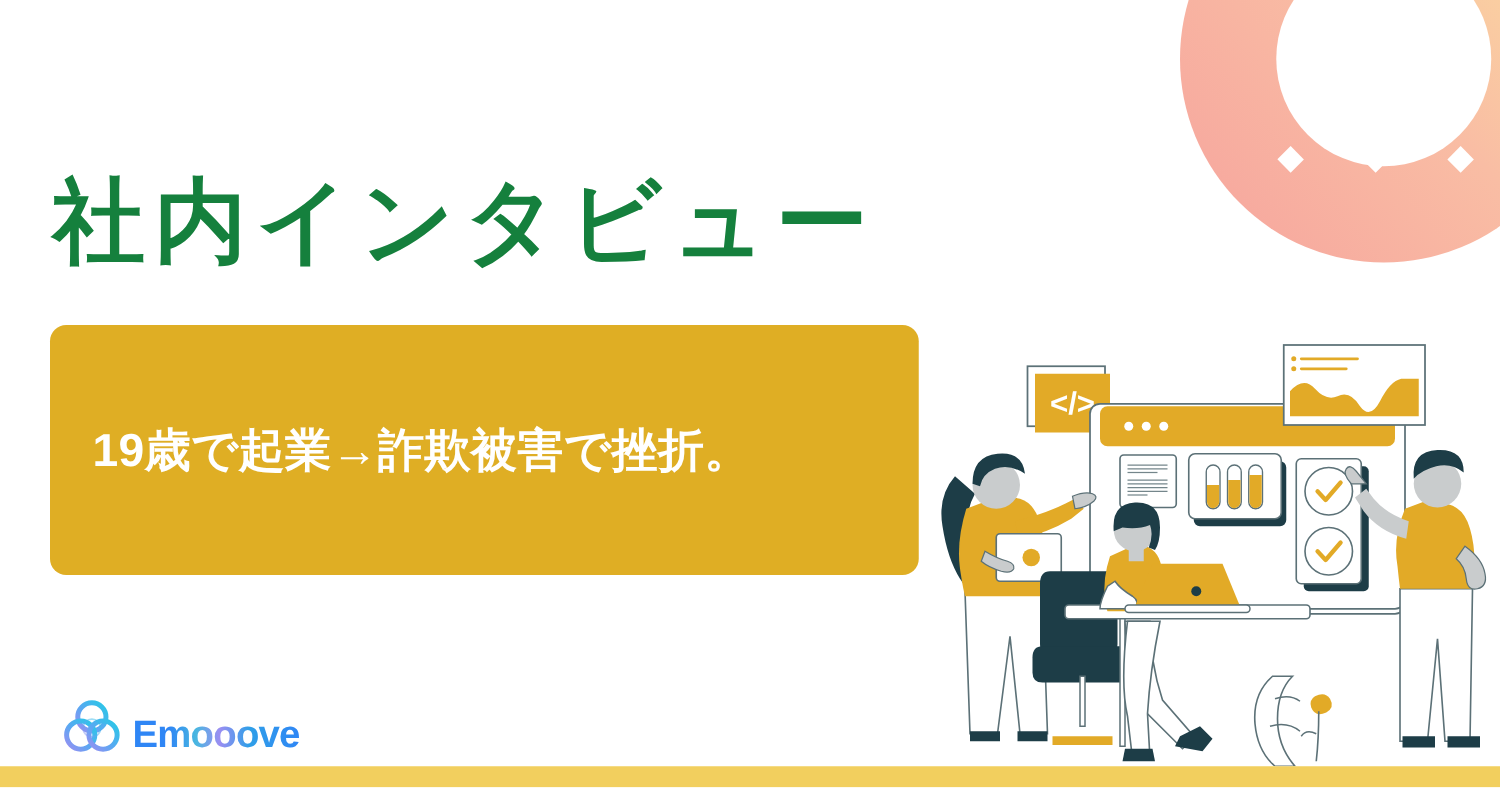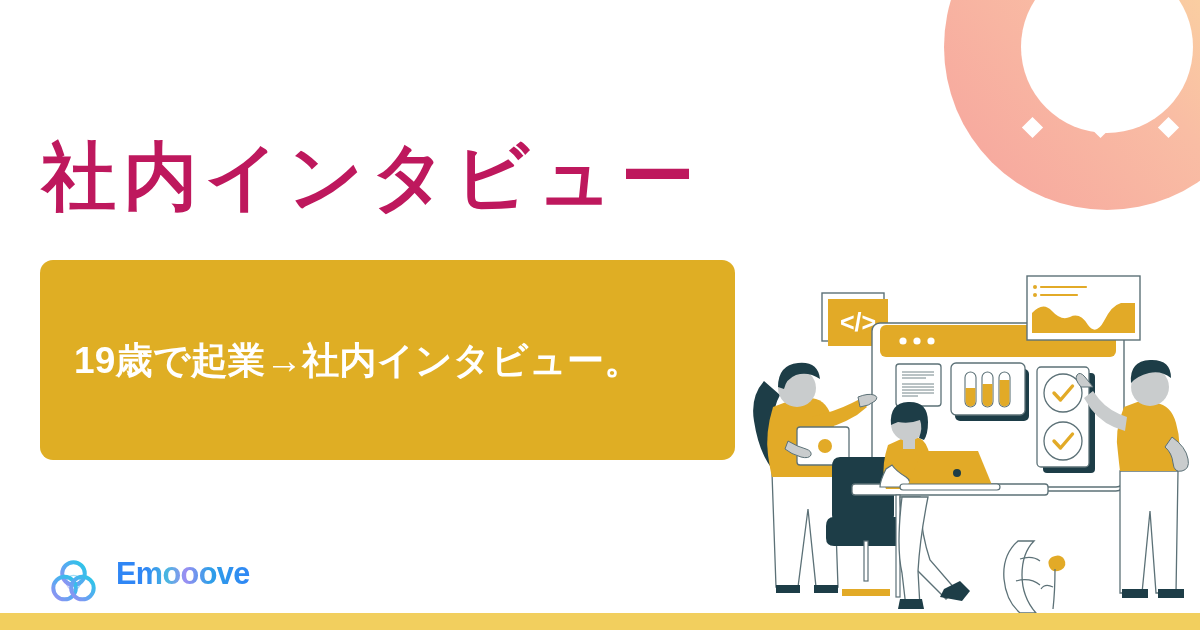--- a/index.html
+++ b/index.html
@@ -10,40 +10,40 @@
   }
   #stage{position:relative;width:1200px;height:630px;overflow:hidden;background:#fff;}
 
   
   .donut-wrap{position:absolute;top:-118px;right:-72px;width:330px;height:330px;pointer-events:none;}
 
   
   .title{
     position:absolute;left:42px;top:86px;
     font-size:74px;line-height:1.12;
-    font-weight:700;color:#be185d;
+    font-weight:700;color:#15803d;
     letter-spacing:.10em;
     white-space:nowrap;
   }
 
   
   .subpanel{
     position:absolute;left:40px;top:260px;width:695px;min-height:200px;
     background:#dfae24;border-radius:13px;
     box-sizing:border-box;
     padding:30px 34px 28px 34px;
     display:flex;flex-direction:column;justify-content:center;
   }
   .subpanel .line{
     color:#ffffff;font-size:37px;font-weight:700;line-height:1.44;
     letter-spacing:.005em;white-space:nowrap;
   }
 
   
-  .logo{position:absolute;left:50px;top:558px;display:flex;align-items:flex-start;gap:19px;}
+  .logo{position:absolute;left:50px;top:558px;display:flex;align-items:flex-end;gap:9px;}
   .logo .mark{width:47px;height:47px;display:block;}
   .logo .wordmark{height:33px;display:block;}
 
   
   .ground{position:absolute;left:0;right:0;bottom:0;height:17px;background:#f2cf5e;}
 
   
   .illus{position:absolute;right:0;bottom:17px;width:460px;height:372px;}
   .illus svg{display:block;width:460px;height:372px;}
 </style>
@@ -79,21 +79,21 @@
           <rect x="151" y="238" width="15" height="15" transform="rotate(45 158.5 245.5)"></rect>
           <rect x="83" y="238" width="15" height="15" transform="rotate(45 90.5 245.5)"></rect>
         </g>
       </g>
     </svg>
   </div>
 
   <h1 class="title">社内インタビュー</h1>
 
   <div class="subpanel">
-    <div class="line">19歳で起業→社内インタビュー。</div>
+    <div class="line">19歳で起業→詐欺被害で挫折。</div>
   </div>
 
   <div class="logo">
     <svg class="mark" viewBox="0 0 100 100" aria-hidden="true">
       <defs>
         <linearGradient id="gLogo" x1="0" y1="1" x2="1" y2="0">
           <stop offset="0%" stop-color="#9b8ef2"></stop>
           <stop offset="45%" stop-color="#5aa8f2"></stop>
           <stop offset="100%" stop-color="#26c9e6"></stop>
         </linearGradient>

